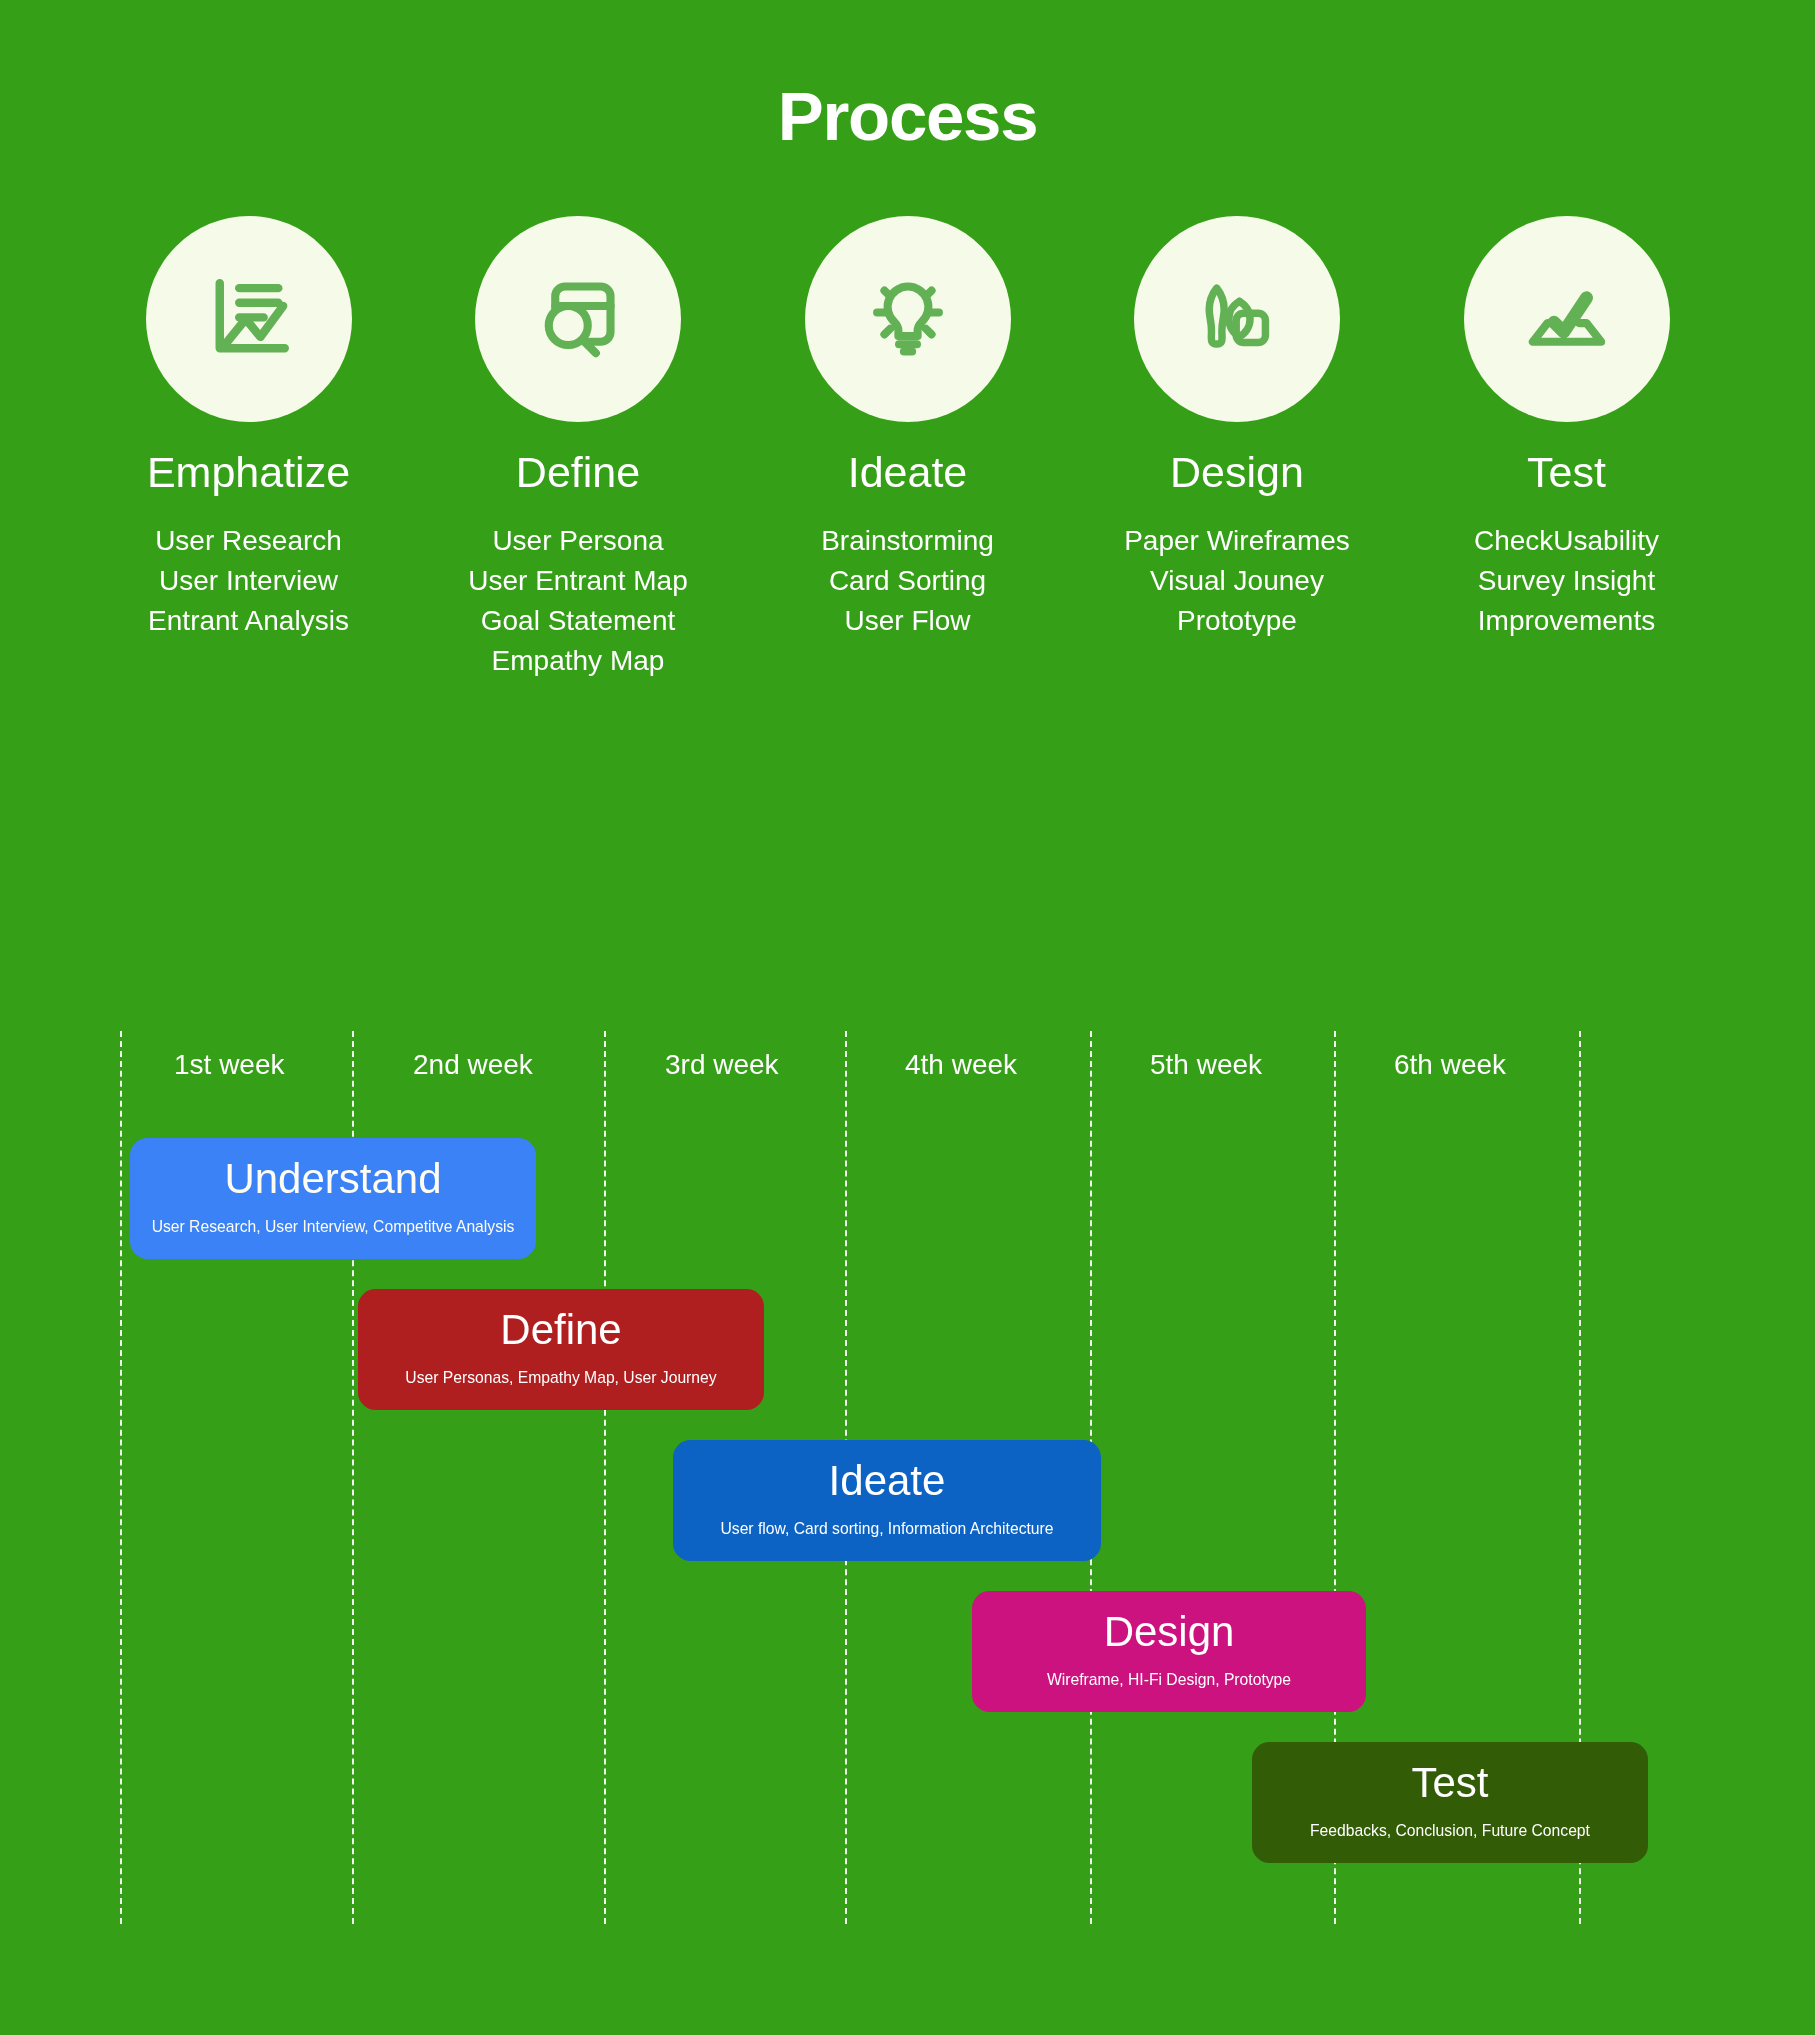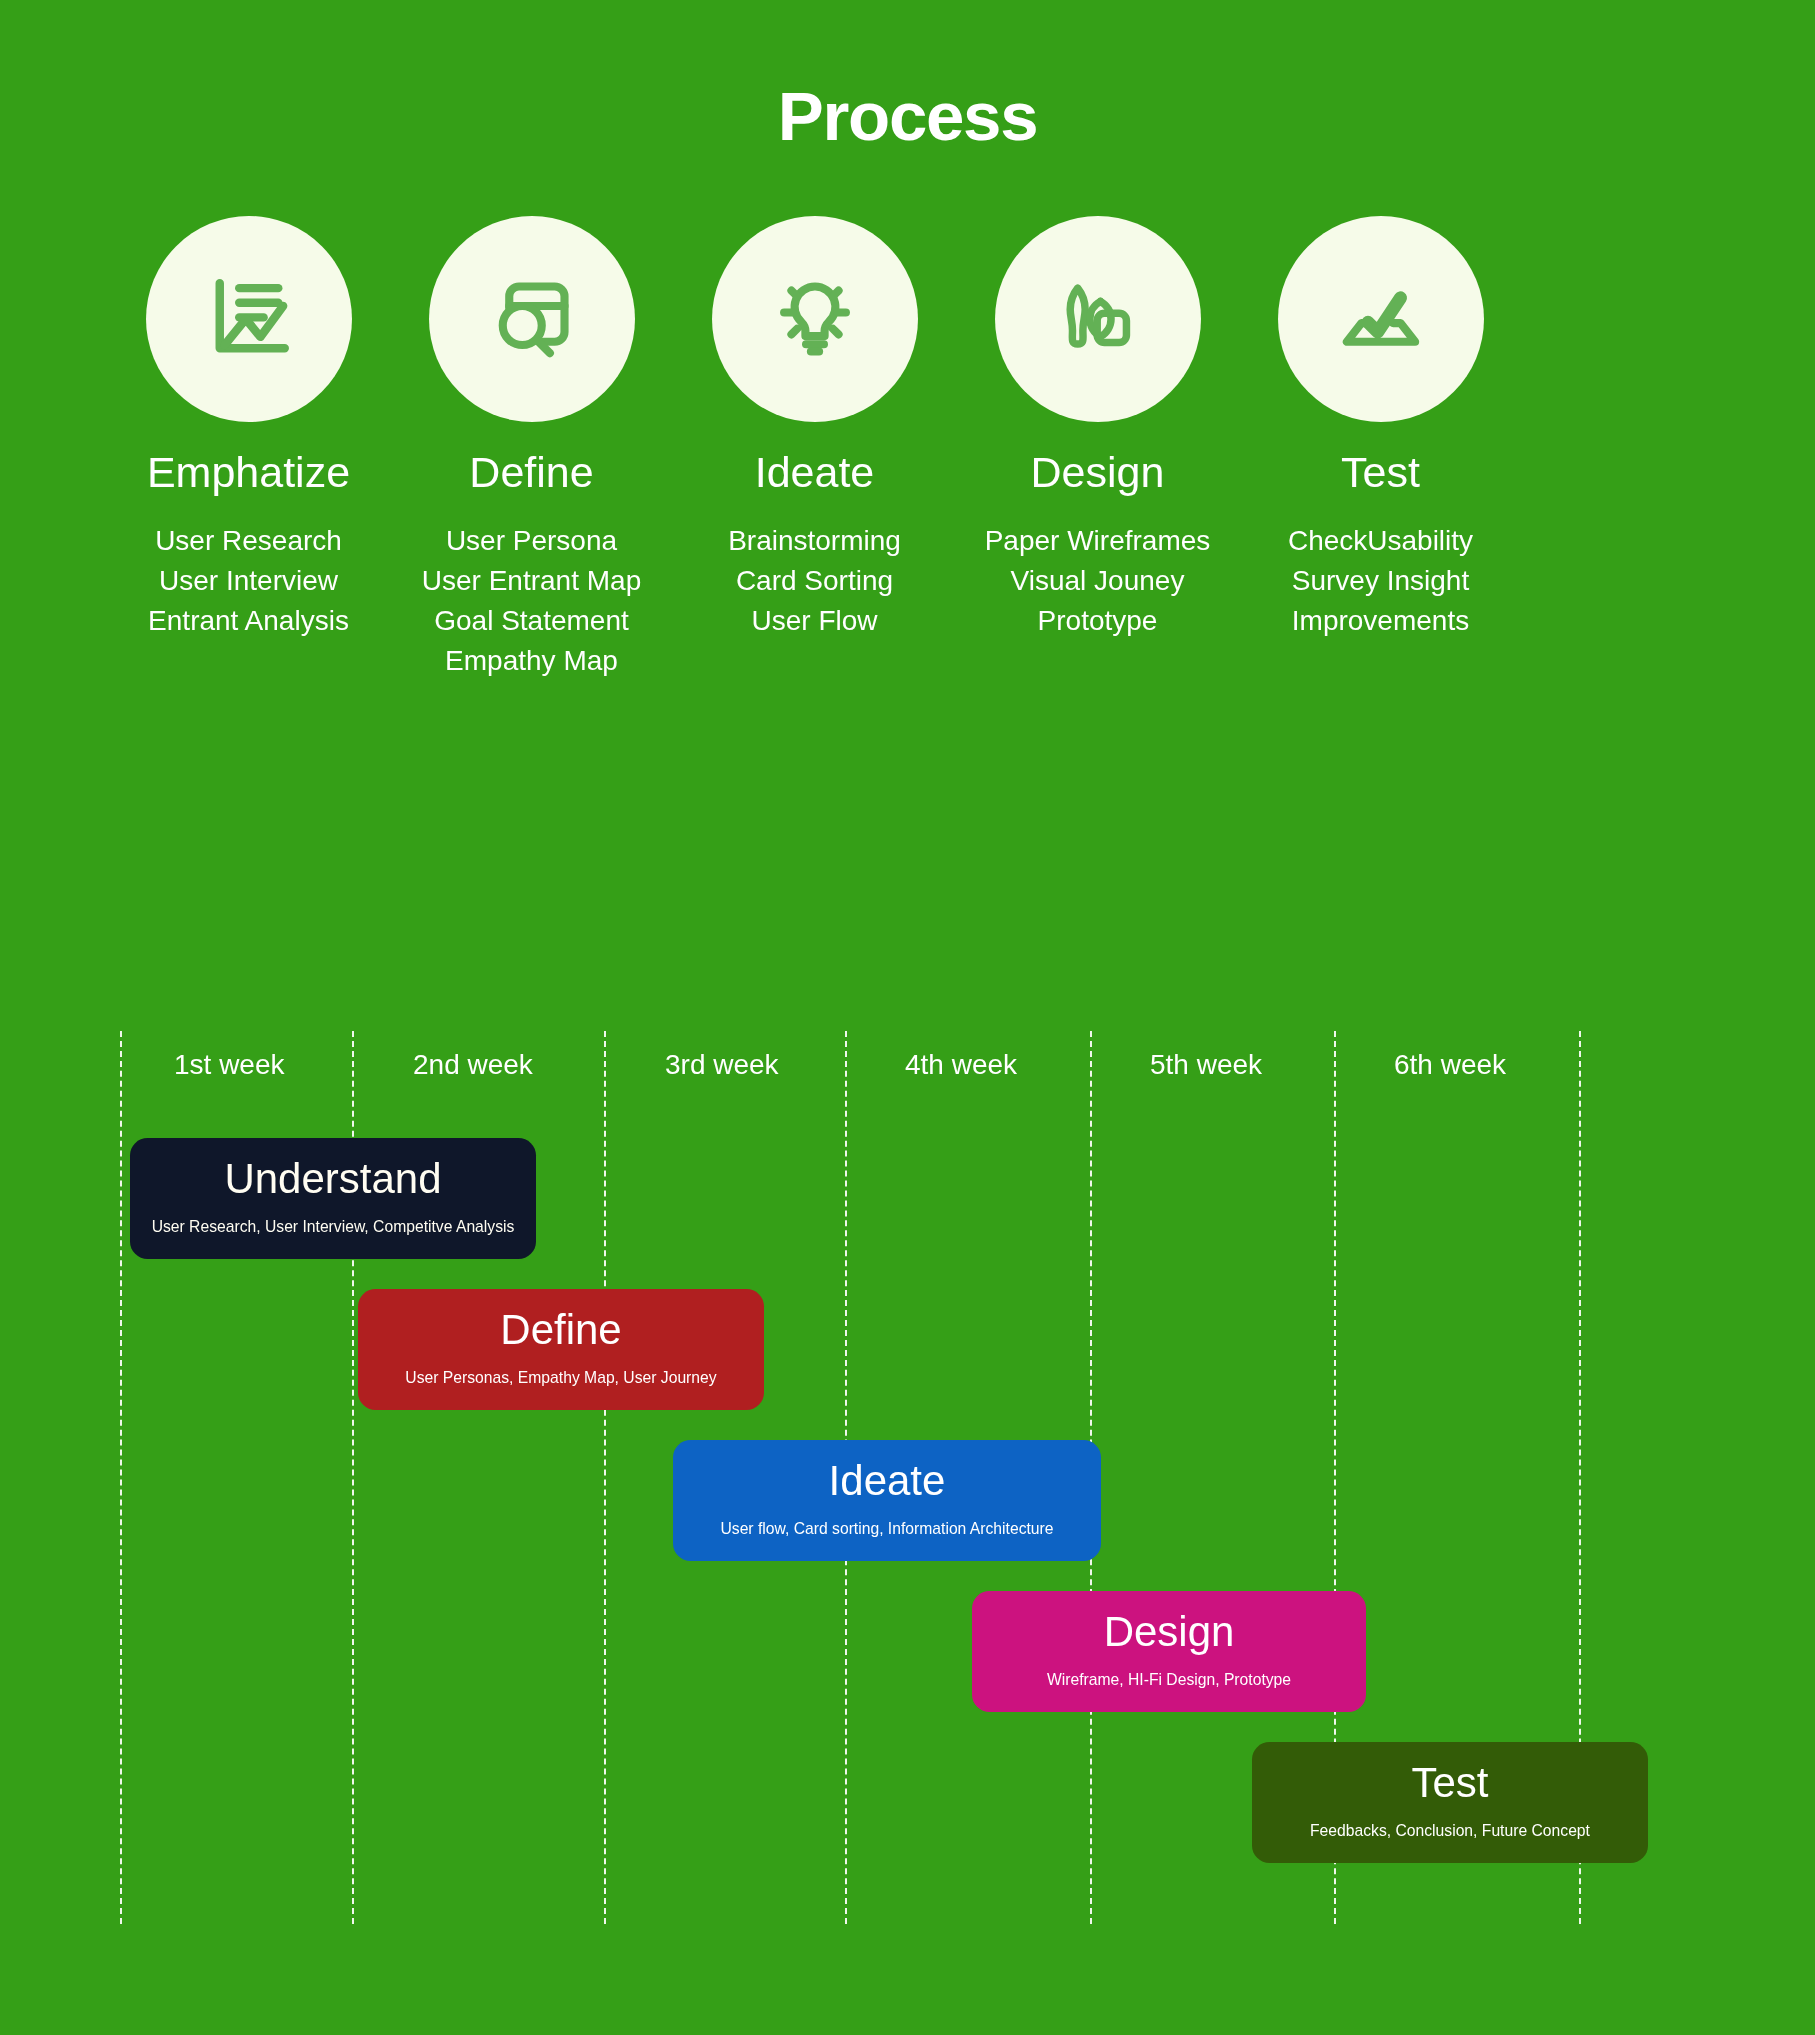--- a/index.html
+++ b/index.html
@@ -18,21 +18,21 @@
     font-size:69px;
     font-weight:bold;
     letter-spacing:-1.3px;
     padding-top:77px;
     color:#ffffff;
   }
 
   
   .steps{
     display:flex;
-    justify-content:flex-start;
+    justify-content:space-between;
     padding:0 107px;
     margin-top:60px;
   }
   .step{
     width:283px;
     display:flex;
     flex-direction:column;
     align-items:center;
   }
   .step-circle{
@@ -245,21 +245,21 @@
     <div class="week-label" style="left:54px;">1st week</div>
     <div class="week-label" style="left:293px;">2nd week</div>
     <div class="week-label" style="left:545px;">3rd week</div>
     <div class="week-label" style="left:785px;">4th week</div>
     <div class="week-label" style="left:1030px;">5th week</div>
     <div class="week-label" style="left:1274px;">6th week</div>
   </div>
 
   <div class="bars">
 
-    <div class="bar bar-understand" style="left:10px; top:107px; width:406px; height:121px; background:#0f172a;">
+    <div class="bar bar-understand" style="left:10px; top:107px; width:406px; height:121px; background:#3b82f6;">
       <div class="bar-title">Understand</div>
       <div class="bar-sub">User Research, User Interview, Competitve Analysis</div>
     </div>
 
     <div class="bar bar-define" style="left:238px; top:258px; width:406px; height:121px; background:#b01f20;">
       <div class="bar-title">Define</div>
       <div class="bar-sub">User Personas, Empathy Map, User Journey</div>
     </div>
 
     <div class="bar bar-ideate" style="left:553px; top:409px; width:428px; height:121px; background:#0d63c4;">

